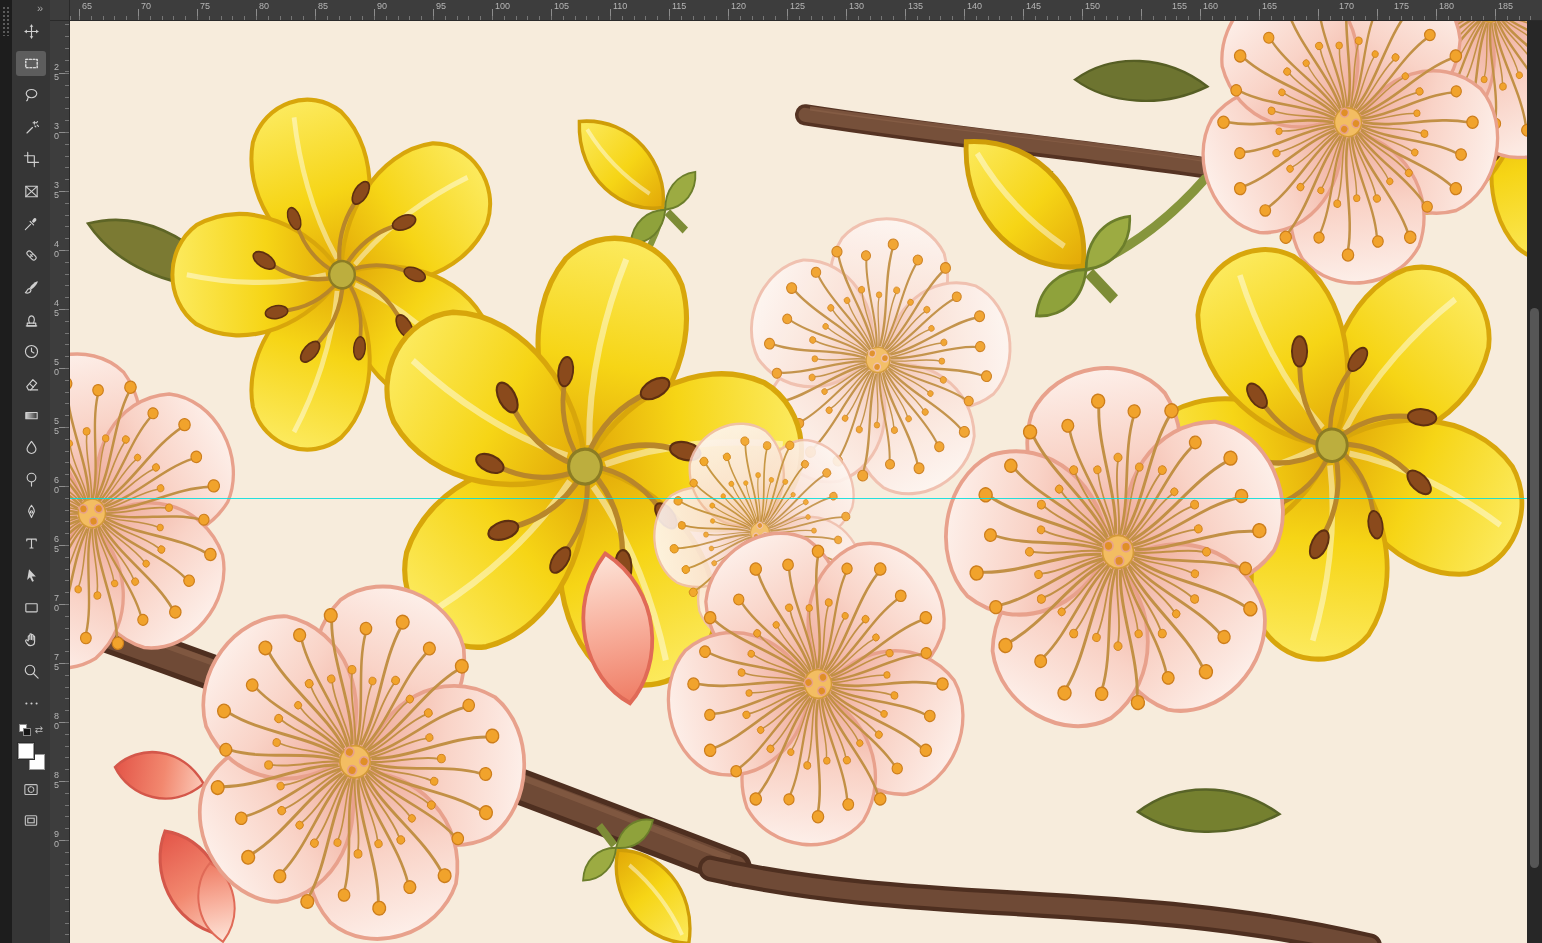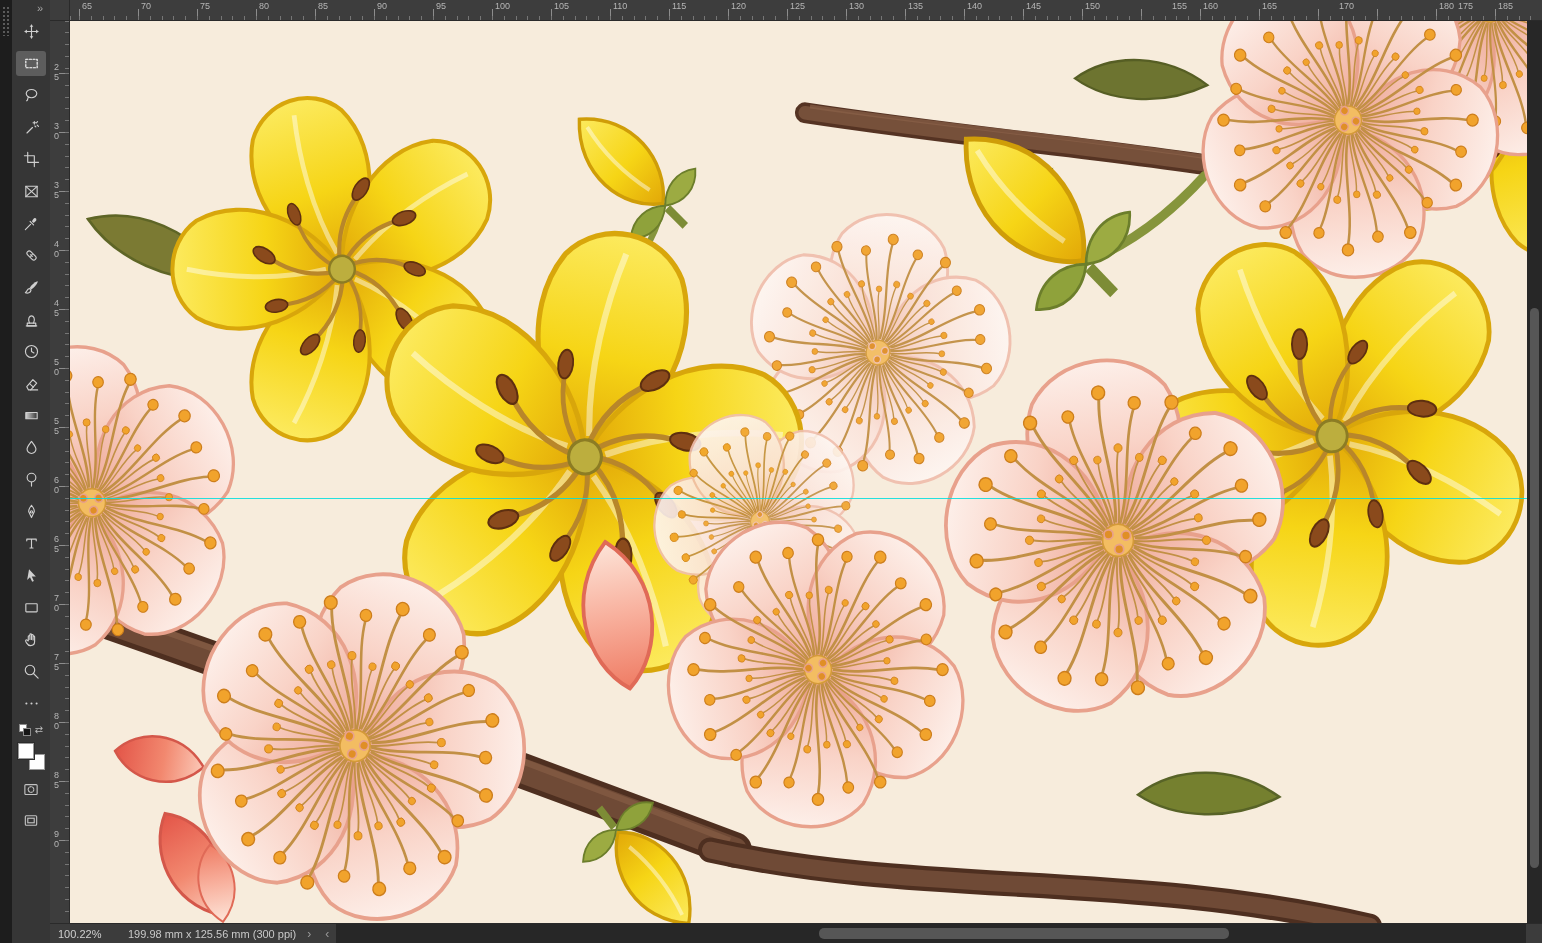--- a/index.html
+++ b/index.html
@@ -285,21 +285,21 @@
         <div class="hlabel" style="left: 1015px; text-align: right;">150</div>
         <div class="htick" style="left: 1071px;"></div>
         <div class="hlabel" style="left: 1102px; text-align: right;">155</div>
         <div class="htick" style="left: 1130px;"></div>
         <div class="hlabel" style="left: 1133px;">160</div>
         <div class="htick" style="left: 1189px;"></div>
         <div class="hlabel" style="left: 1192px;">165</div>
         <div class="htick" style="left: 1248px;"></div>
         <div class="hlabel" style="left: 1269px;">170</div>
         <div class="htick" style="left: 1307px;"></div>
-        <div class="hlabel" style="left: 1388px;">175</div>
+        <div class="hlabel" style="left: 1324px;">175</div>
         <div class="htick" style="left: 1366px;"></div>
         <div class="hlabel" style="left: 1369px;">180</div>
         <div class="htick" style="left: 1425px;"></div>
         <div class="hlabel" style="left: 1428px;">185</div>
       </div>
   </div>
 
   <div class="content-row">
     <div class="vruler">
         <div class="vtick" style="top: 52px;"></div>
@@ -531,23 +531,13 @@
         <use href="#ybudG" transform="translate(548,778) rotate(141) scale(1.5)"></use>
       </svg>
       <div class="guide" style="background: rgb(0, 222, 222);"></div>
     </div>
 
     <div class="vscroll">
       <div class="vthumb"></div>
     </div>
   </div>
 
-  <div class="statusbar">
-    <div class="zoom">100.22%</div>
-    <div class="docinfo">199.98 mm x 125.56 mm (300 ppi)</div>
-    <div class="chev">›</div>
-    <div class="chev">‹</div>
-    <div class="hscroll">
-      <div class="hthumb"></div>
-    </div>
-    <div class="corner-br"></div>
-  </div>
 </div>
 
 </body></html>

